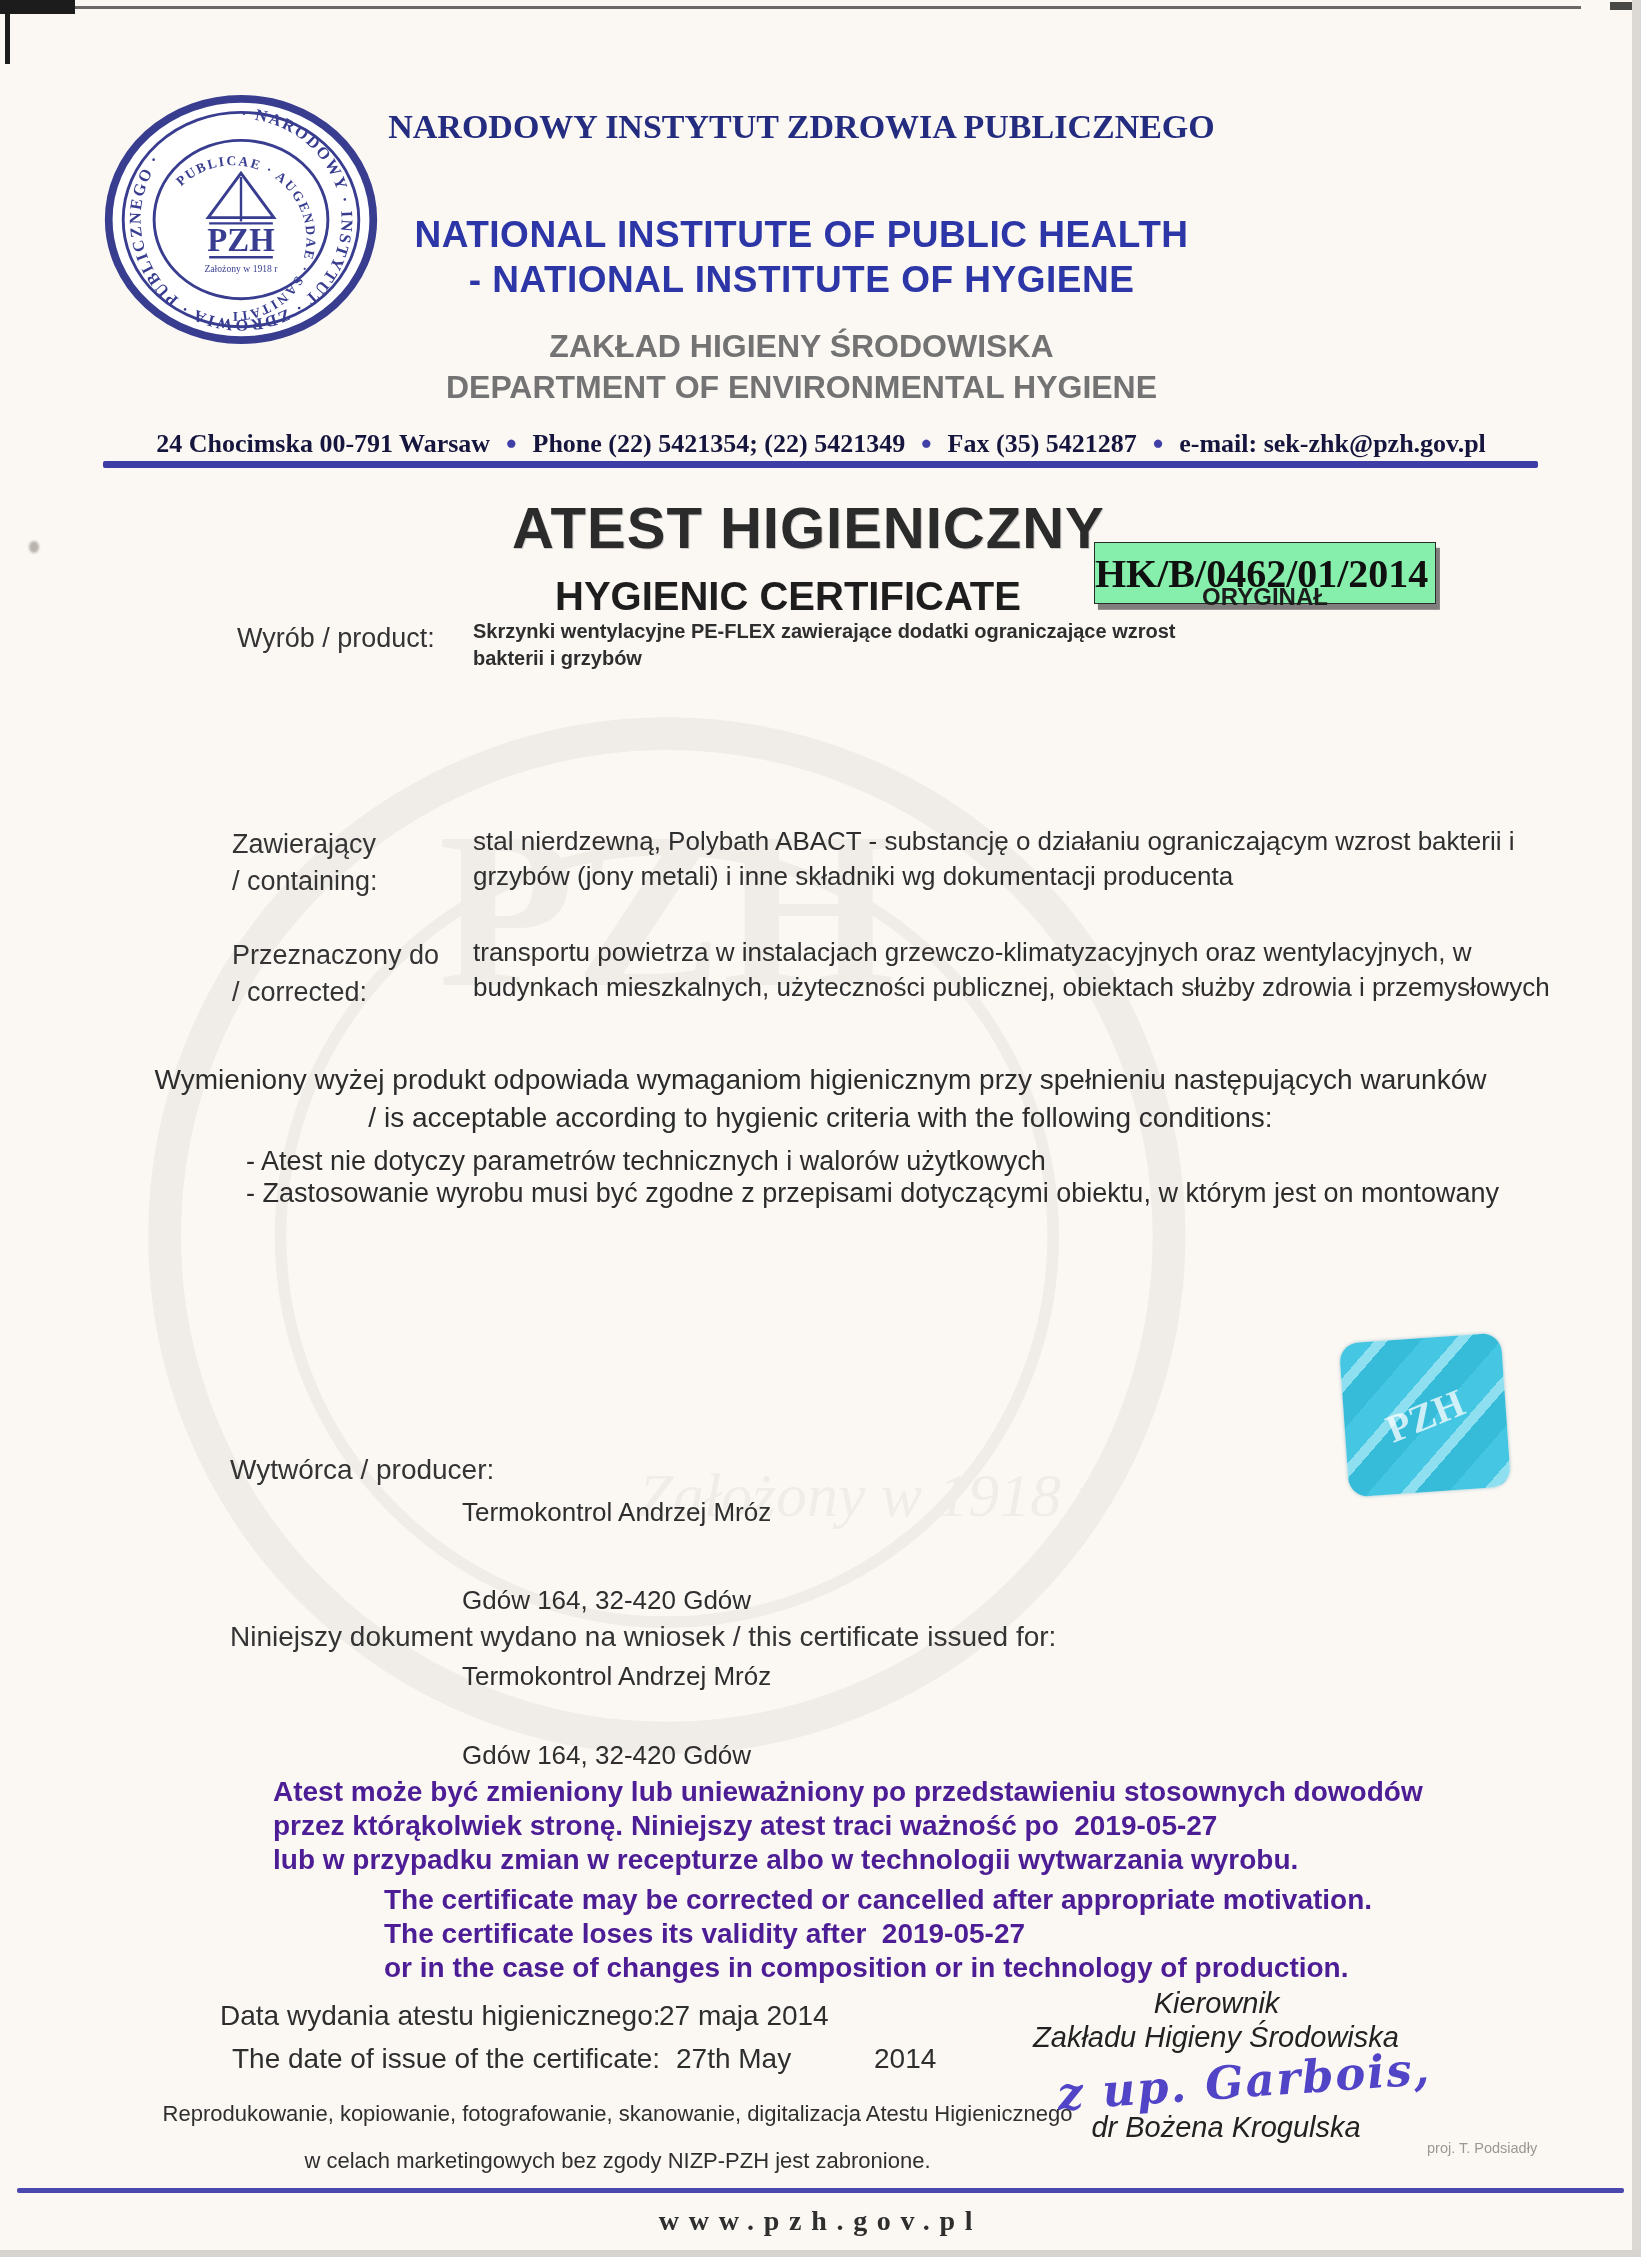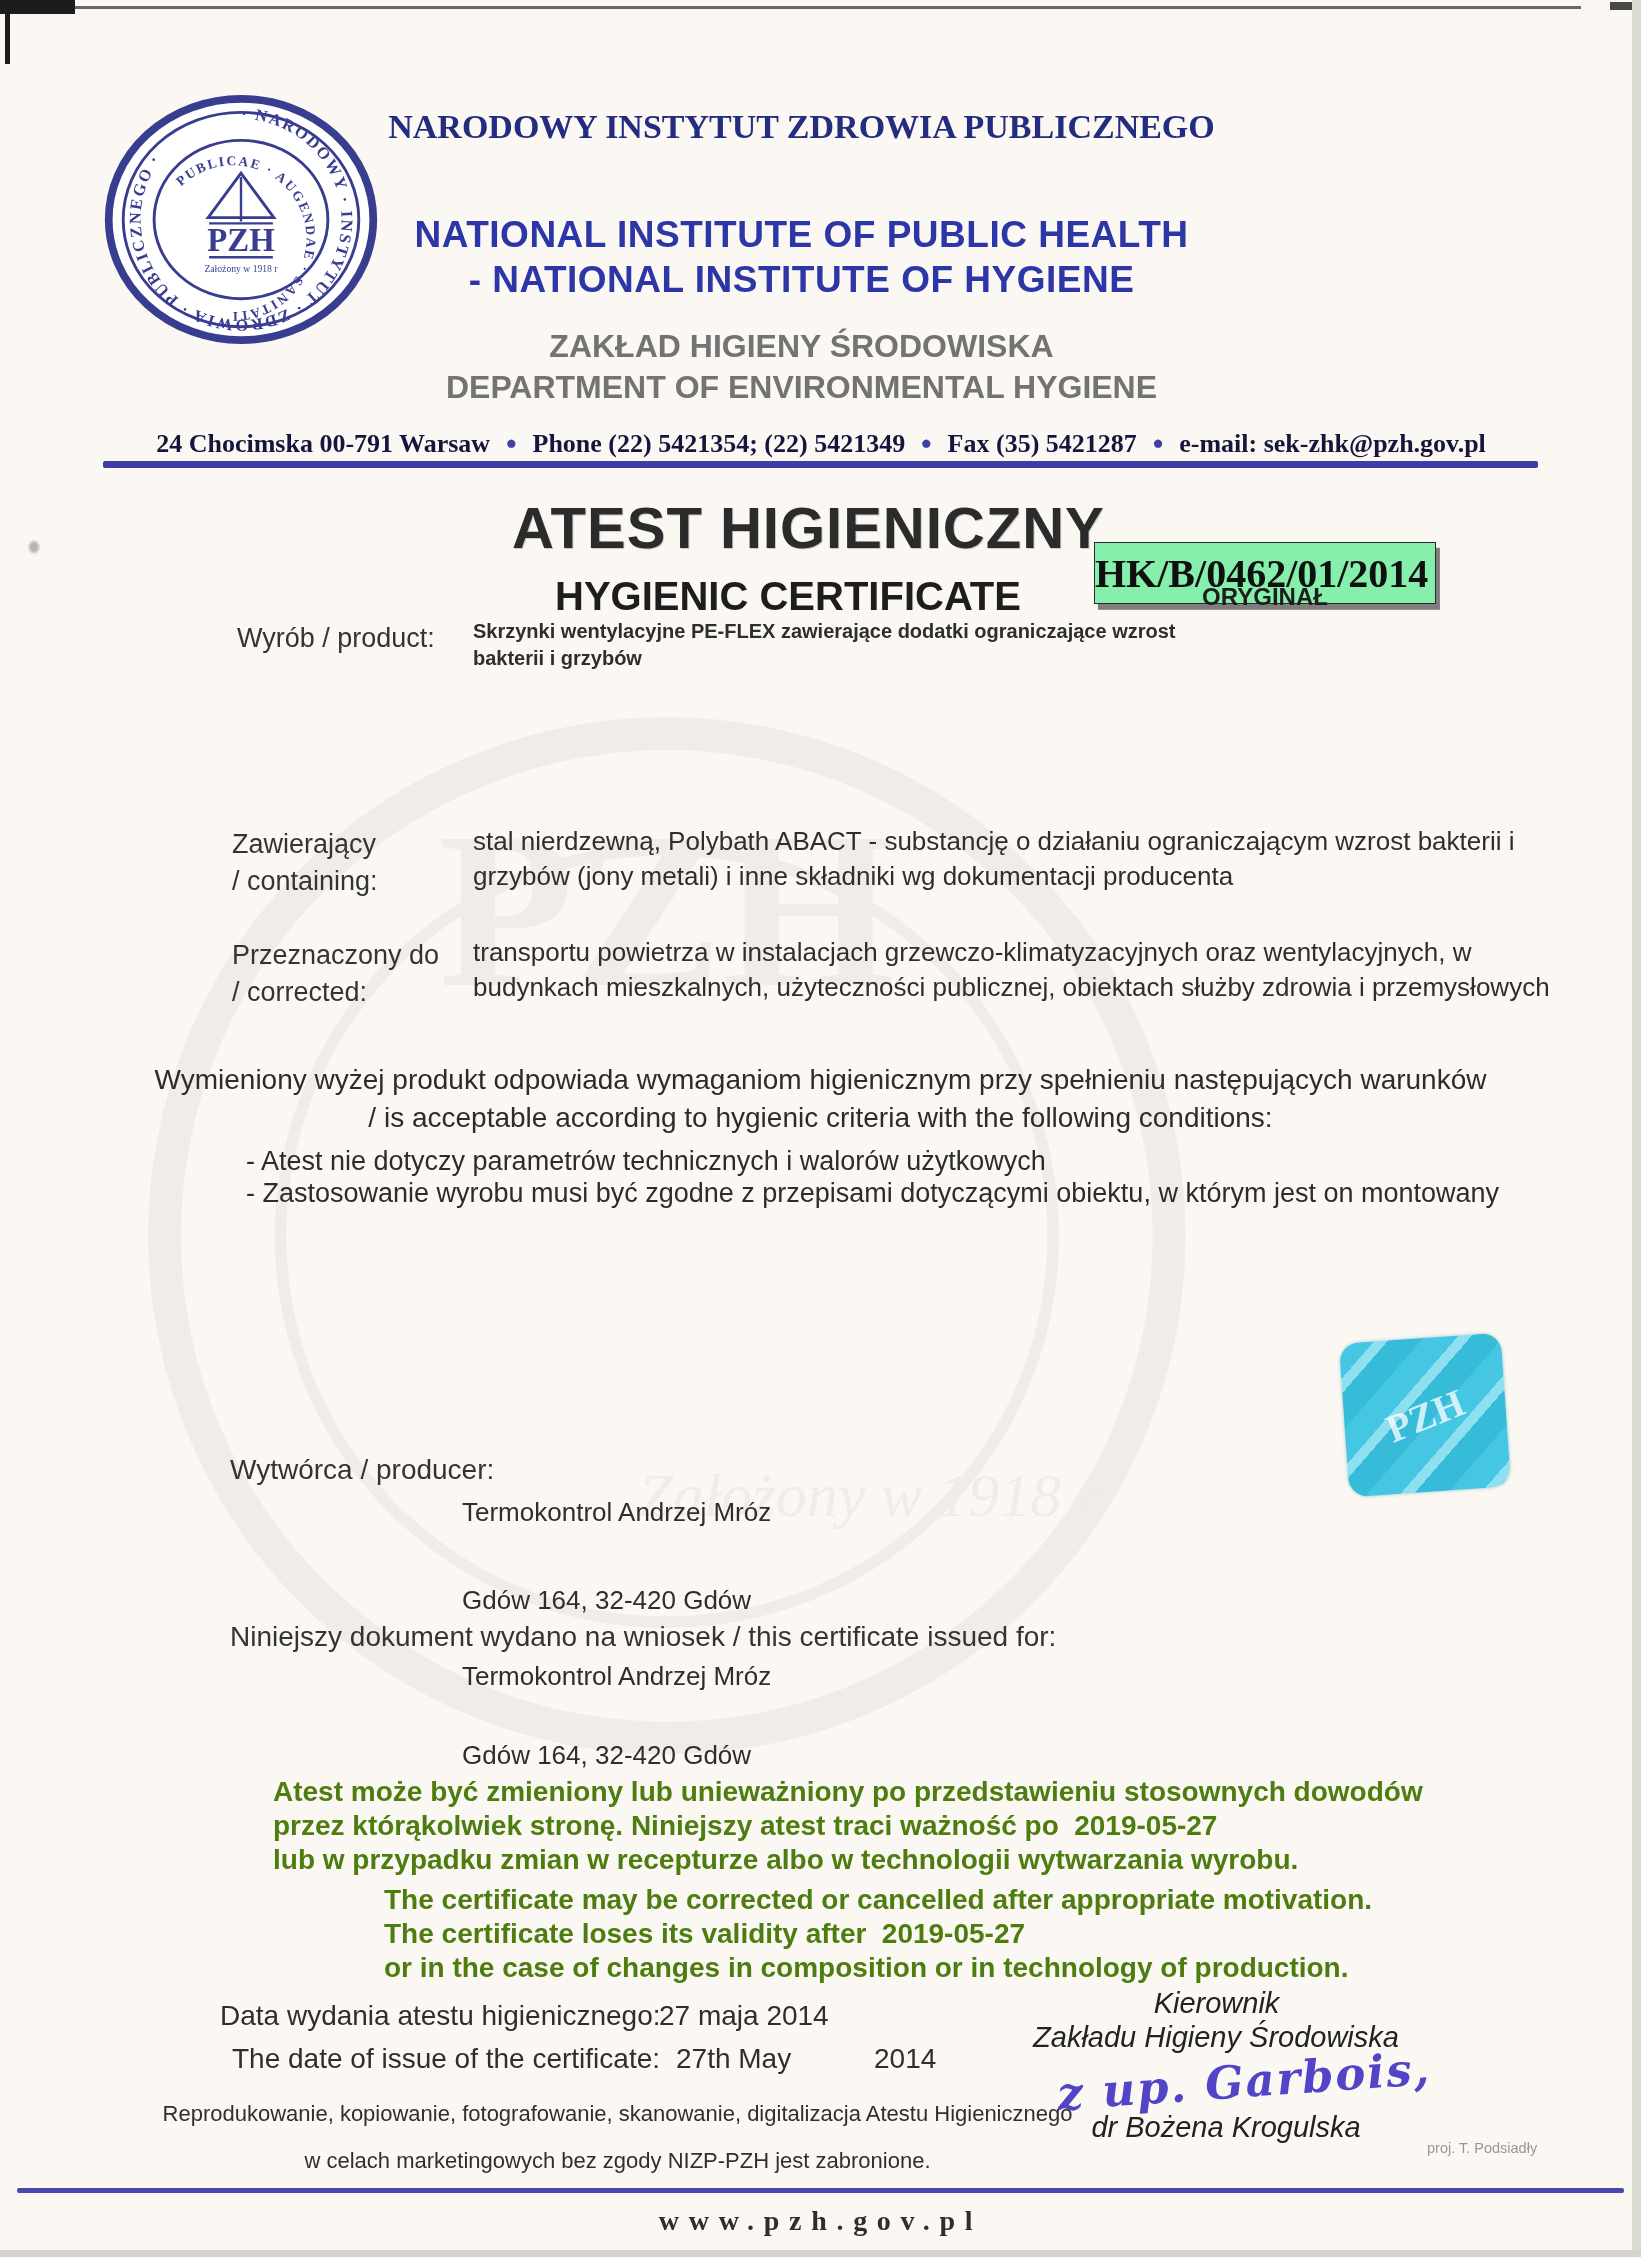--- a/index.html
+++ b/index.html
@@ -23,21 +23,21 @@
     display:flex;align-items:center;font-family:"Liberation Serif",serif;font-weight:bold;font-size:40px;color:#101010;margin-top:39px;}
   .title-en{font-size:40px;font-weight:bold;color:#1d1d1d;}
   .orig{font-size:24px;font-weight:bold;color:#1d1d1d;width:212px;text-align:center;}
   
   .lbl{font-size:27px;color:#343434;line-height:1.36;}
   .val{font-size:20px;color:#2e2e2e;line-height:1.33;}
   .val.b{font-weight:bold;}
   .lines div{white-space:nowrap;}
   .cond{font-size:28px;color:#2c2c2c;text-align:center;width:1429px;left:106px;}
   .cond-item{font-size:27px;color:#2c2c2c;}
-  .boldpara{font-weight:bold;font-size:28px;color:#4d7c0f;line-height:1.22;}
+  .boldpara{font-weight:bold;font-size:28px;color:#4c1d95;line-height:1.22;}
   .datebit{margin-left:15.4px;}
   .itx{font-style:italic;font-size:29px;color:#222;text-align:center;}
   .script{font-family:"DejaVu Serif",serif;font-style:italic;font-weight:bold;color:#5244c6;font-size:45px;transform:rotate(-4deg);letter-spacing:1.9px;}
   .tiny{font-size:14.5px;color:#9a9894;}
   .notice{font-size:22px;color:#2f2f2f;text-align:center;width:927px;left:154px;line-height:1.2;}
   .site{font-family:"Liberation Serif",serif;font-weight:bold;font-size:28px;color:#2e2e2e;text-align:center;width:1641px;left:0;letter-spacing:9.7px;}
   
   .wm{left:126px;top:666px;opacity:0.075;pointer-events:none;}
   
   .holo{left:1344px;top:1338px;width:162px;height:154px;border-radius:19.3px;transform:rotate(-4deg);

